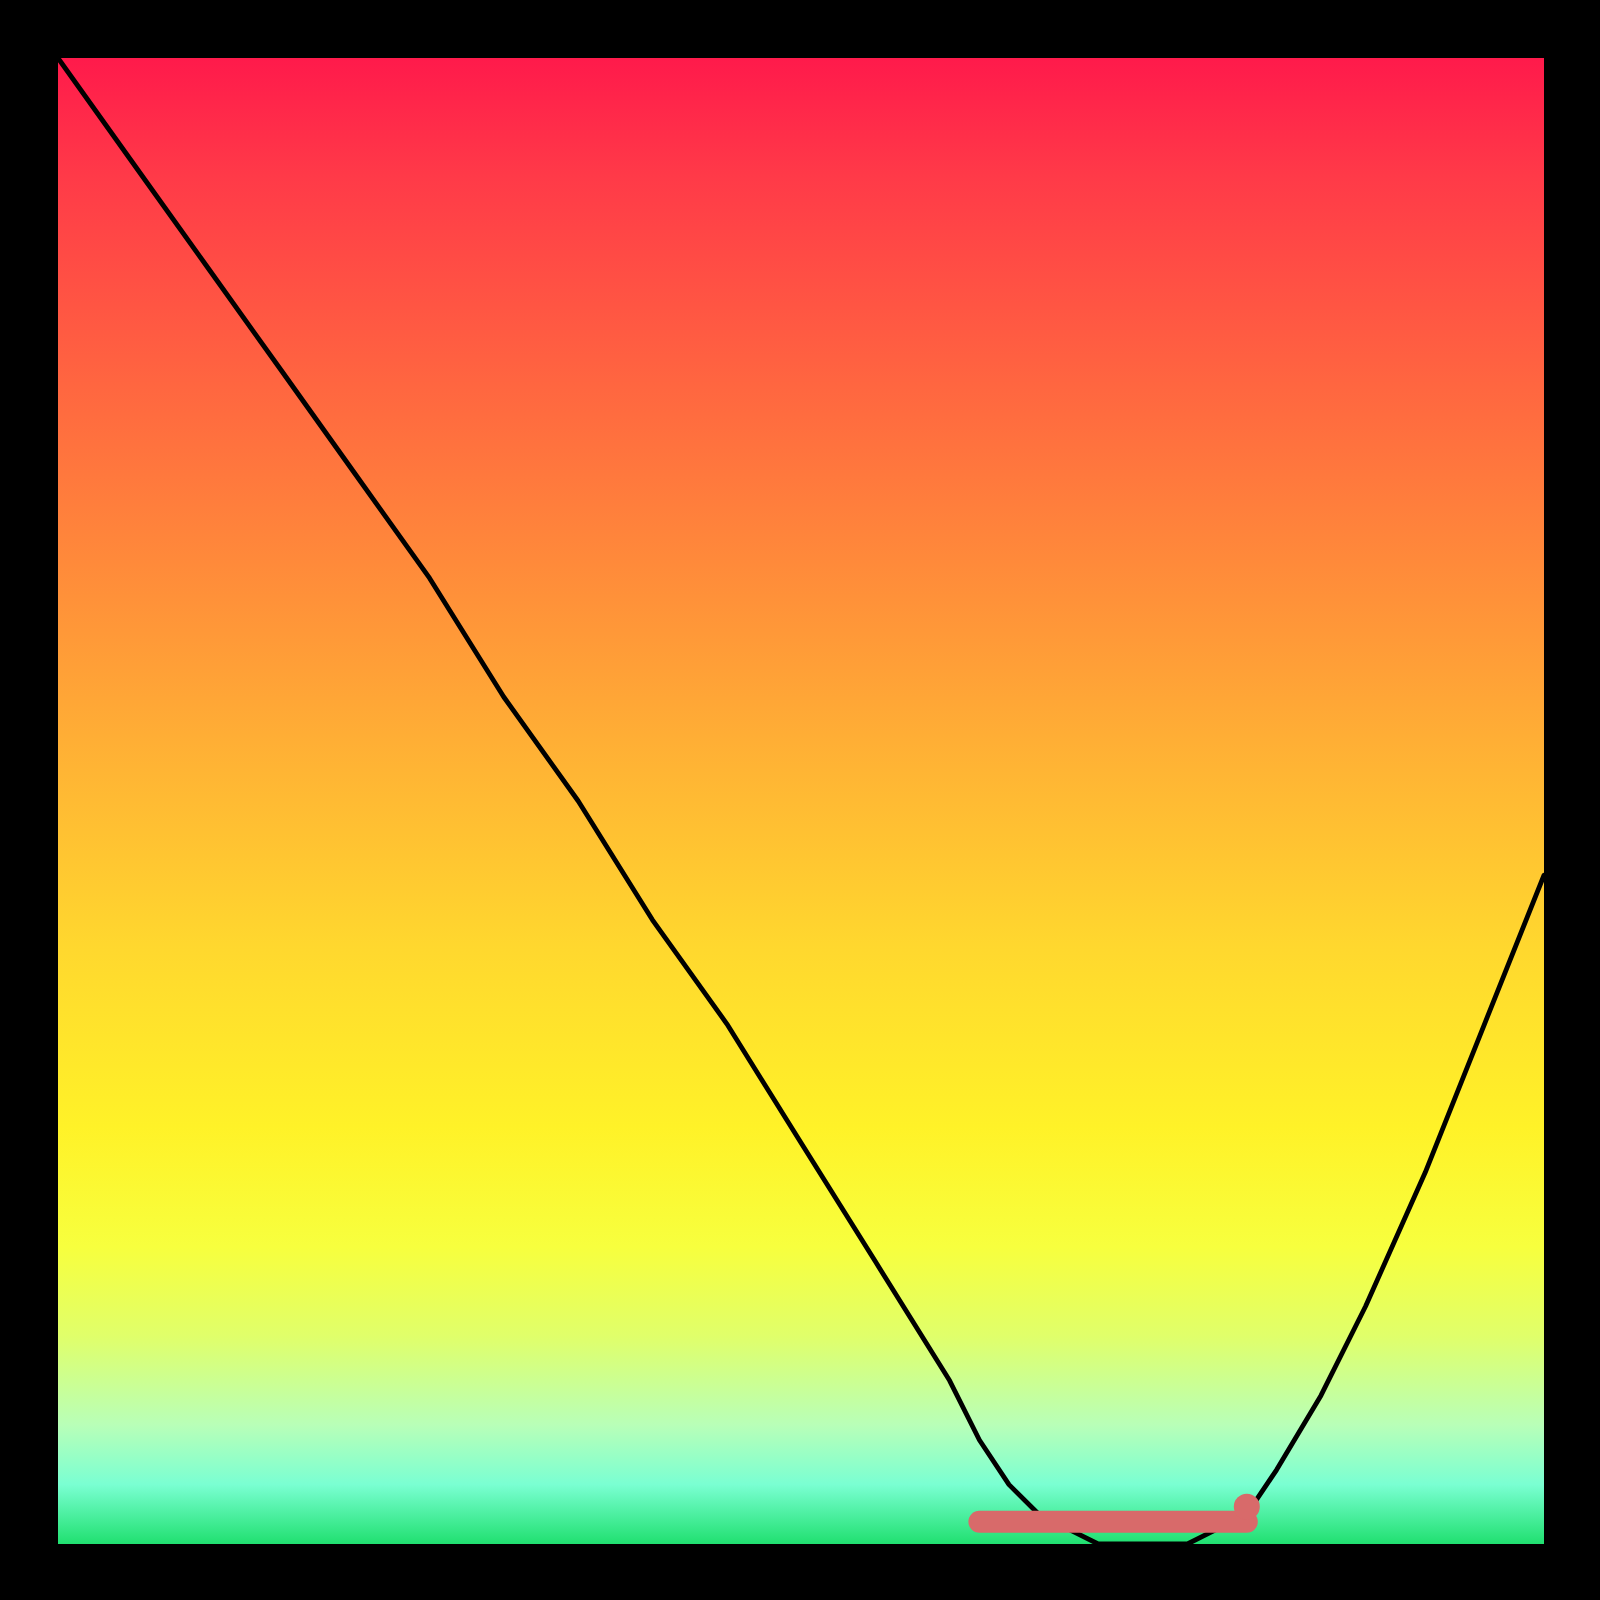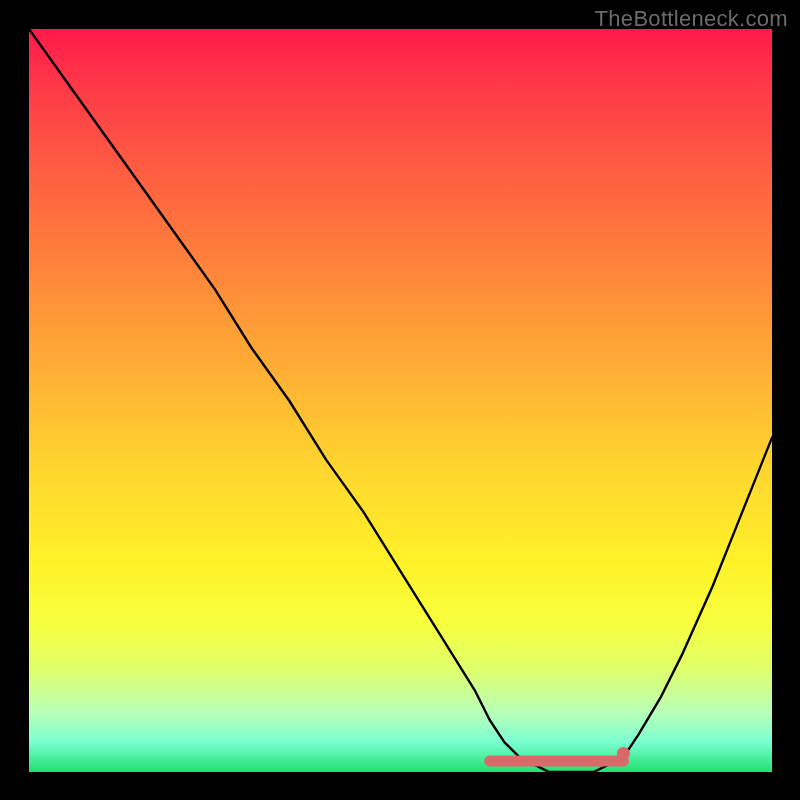--- a/index.html
+++ b/index.html
@@ -73,15 +73,14 @@
         <path id="curve-path" fill="none" stroke="#000" stroke-width="2.4" stroke-linecap="round" stroke-linejoin="round" d="M0.0 0.0 L37.1 52.0 L74.3 104.0 L111.5 156.0 L148.6 208.0 L185.8 260.1 L222.9 319.5 L260.1 371.5 L297.2 430.9 L334.4 482.9 L371.5 542.4 L408.7 601.8 L445.8 661.3 L460.7 691.0 L475.5 713.3 L490.4 728.1 L505.2 735.6 L520.1 743.0 L535.0 743.0 L549.8 743.0 L564.7 743.0 L579.5 735.6 L594.4 728.1 L609.3 705.9 L631.5 668.7 L653.8 624.1 L683.6 557.3 L713.3 482.9 L743.0 408.6"></path>
       </g>
       <g>
         <path id="flat-path" fill="none" stroke="#d86a6a" stroke-width="11" stroke-linecap="round" d="M460.7 731.9 L594.4 731.9"></path>
         <circle id="flat-end" r="6.5" fill="#d86a6a" cx="594.4" cy="724.4"></circle>
       </g>
     </svg>
 
   </div>
 
-  <div class="watermark">TheBottleneck.com</div>
 
 </div>
 
 </body></html>

